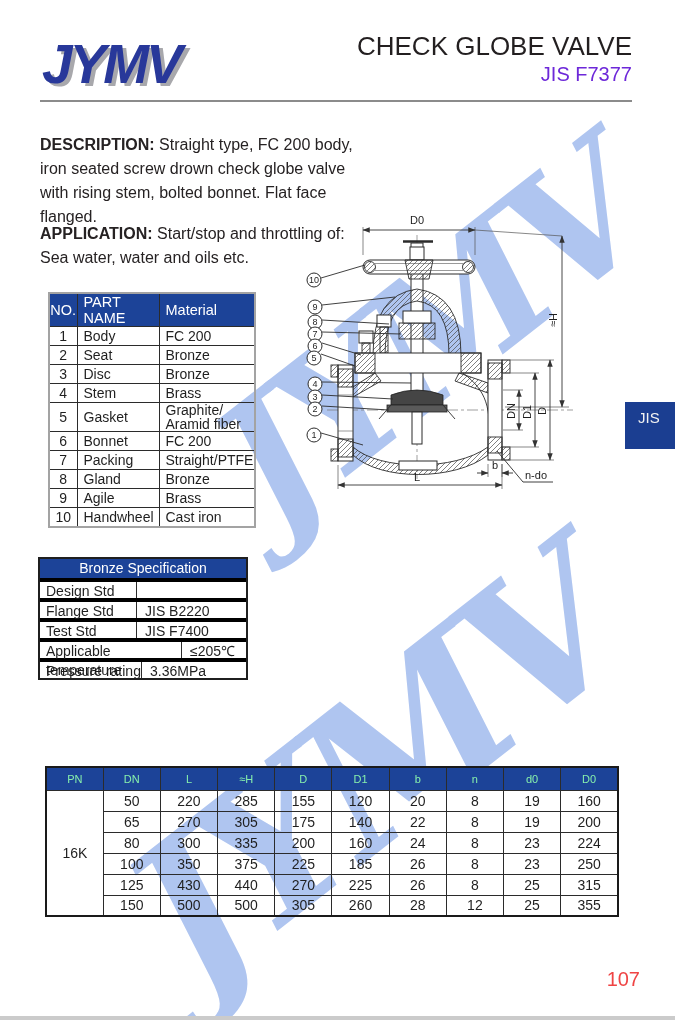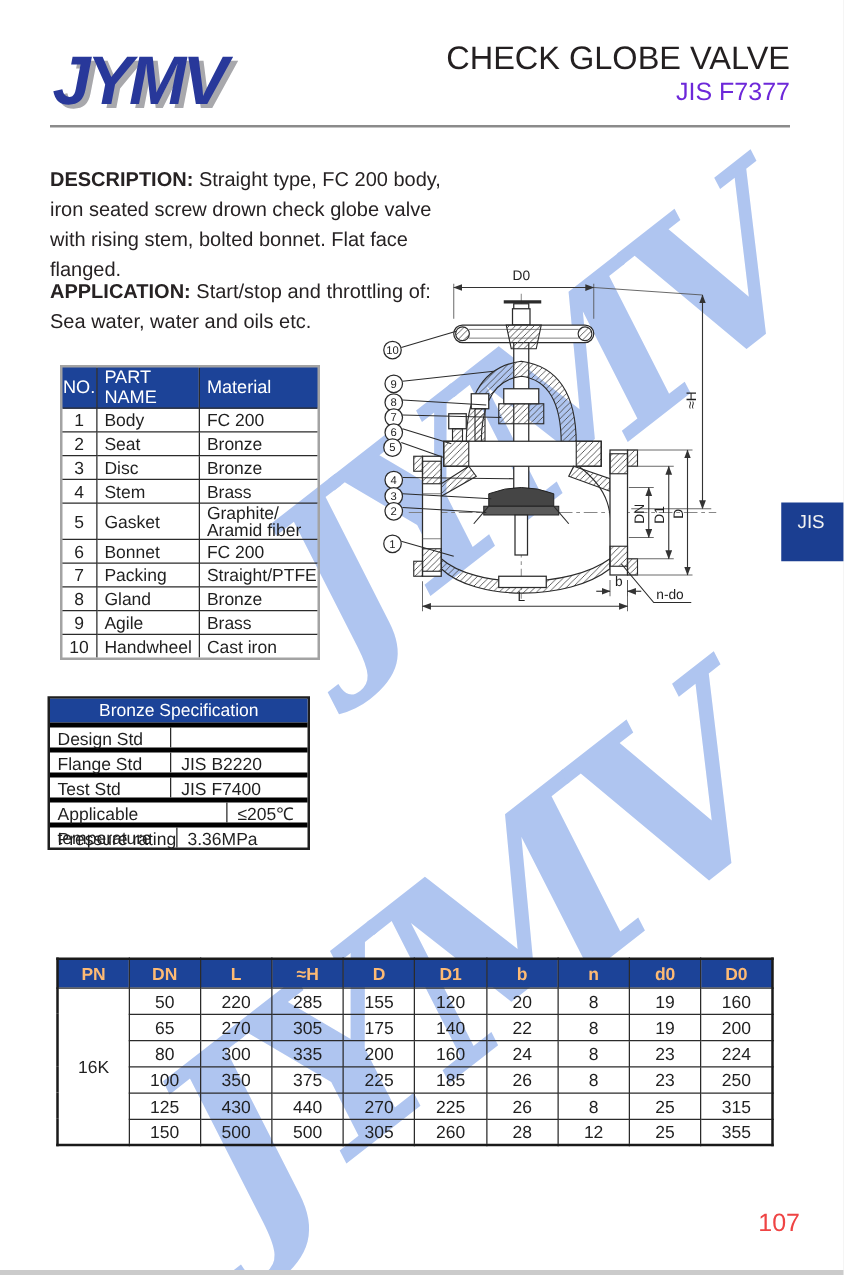--- a/index.html
+++ b/index.html
@@ -52,21 +52,21 @@
   .gspec .gs-value { padding-left:8px; flex:1; }
   .gs-w1 .gs-label { width:97px; }
   .gs-w2 .gs-label { width:142px; }
   .gs-w3 .gs-label { width:102px; }
   
   .dims {
     position:absolute; z-index:2; left:45px; top:766px; width:574px;
     table-layout:fixed; font-size:14px; border:2px solid #1a1a1a;
   }
   .dims th, .dims td { border:1px solid #2b2b2b; text-align:center; }
-  .dims th { background:#1c4398; color:#fdba74; font-weight:bold; height:23px; font-size:14px; }
+  .dims th { background:#1c4398; color:#86efac; font-weight:normal; height:23px; font-size:11px; }
   .dims td { height:21px; color:#1f1f1f; }
   
   .side-tab {
     position:absolute; z-index:3; left:625px; top:402px; width:50px; height:47px;
     background:#1b3e91; color:#f2f2f2; font-size:15px; line-height:31px; padding-left:13px;
   }
   .pageno { position:absolute; z-index:2; left:560px; top:968px; width:80px; text-align:right; font-size:20px; color:#ef4444; }
   .bottom-strip { position:absolute; z-index:2; left:0; bottom:0; width:675px; height:4px; background:#cbcbcb; }
   
   .drawing { position:absolute; z-index:2; left:285px; top:203px; }

